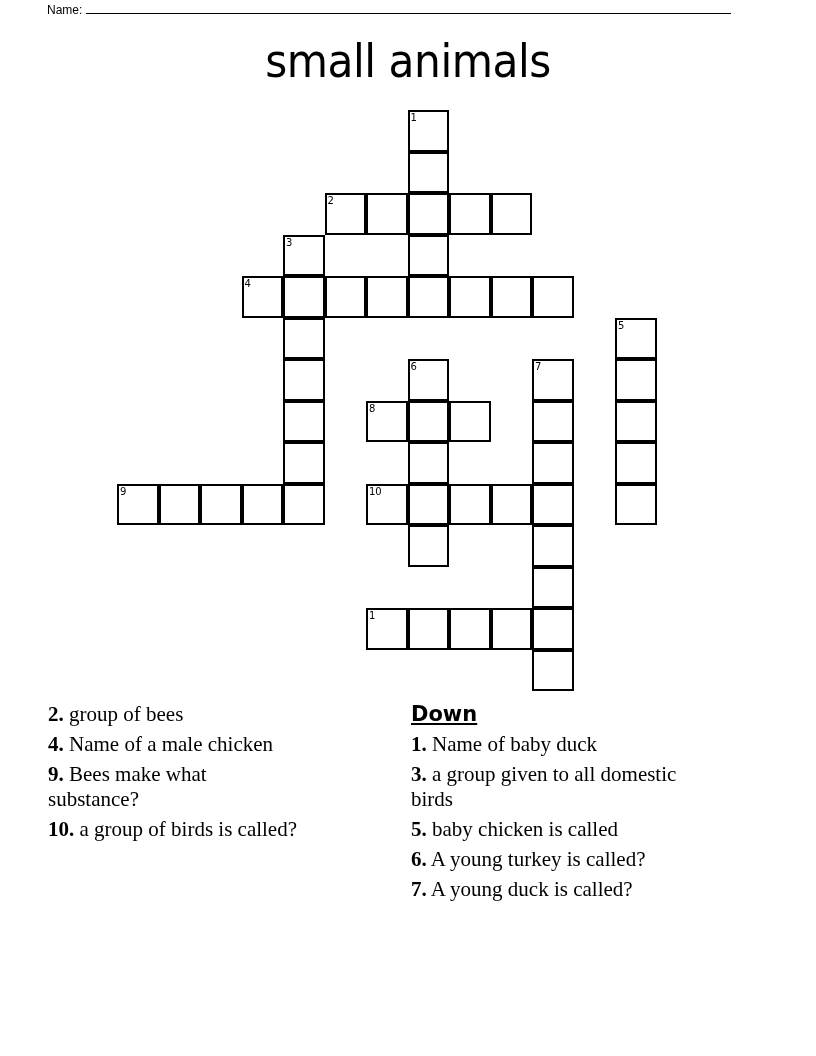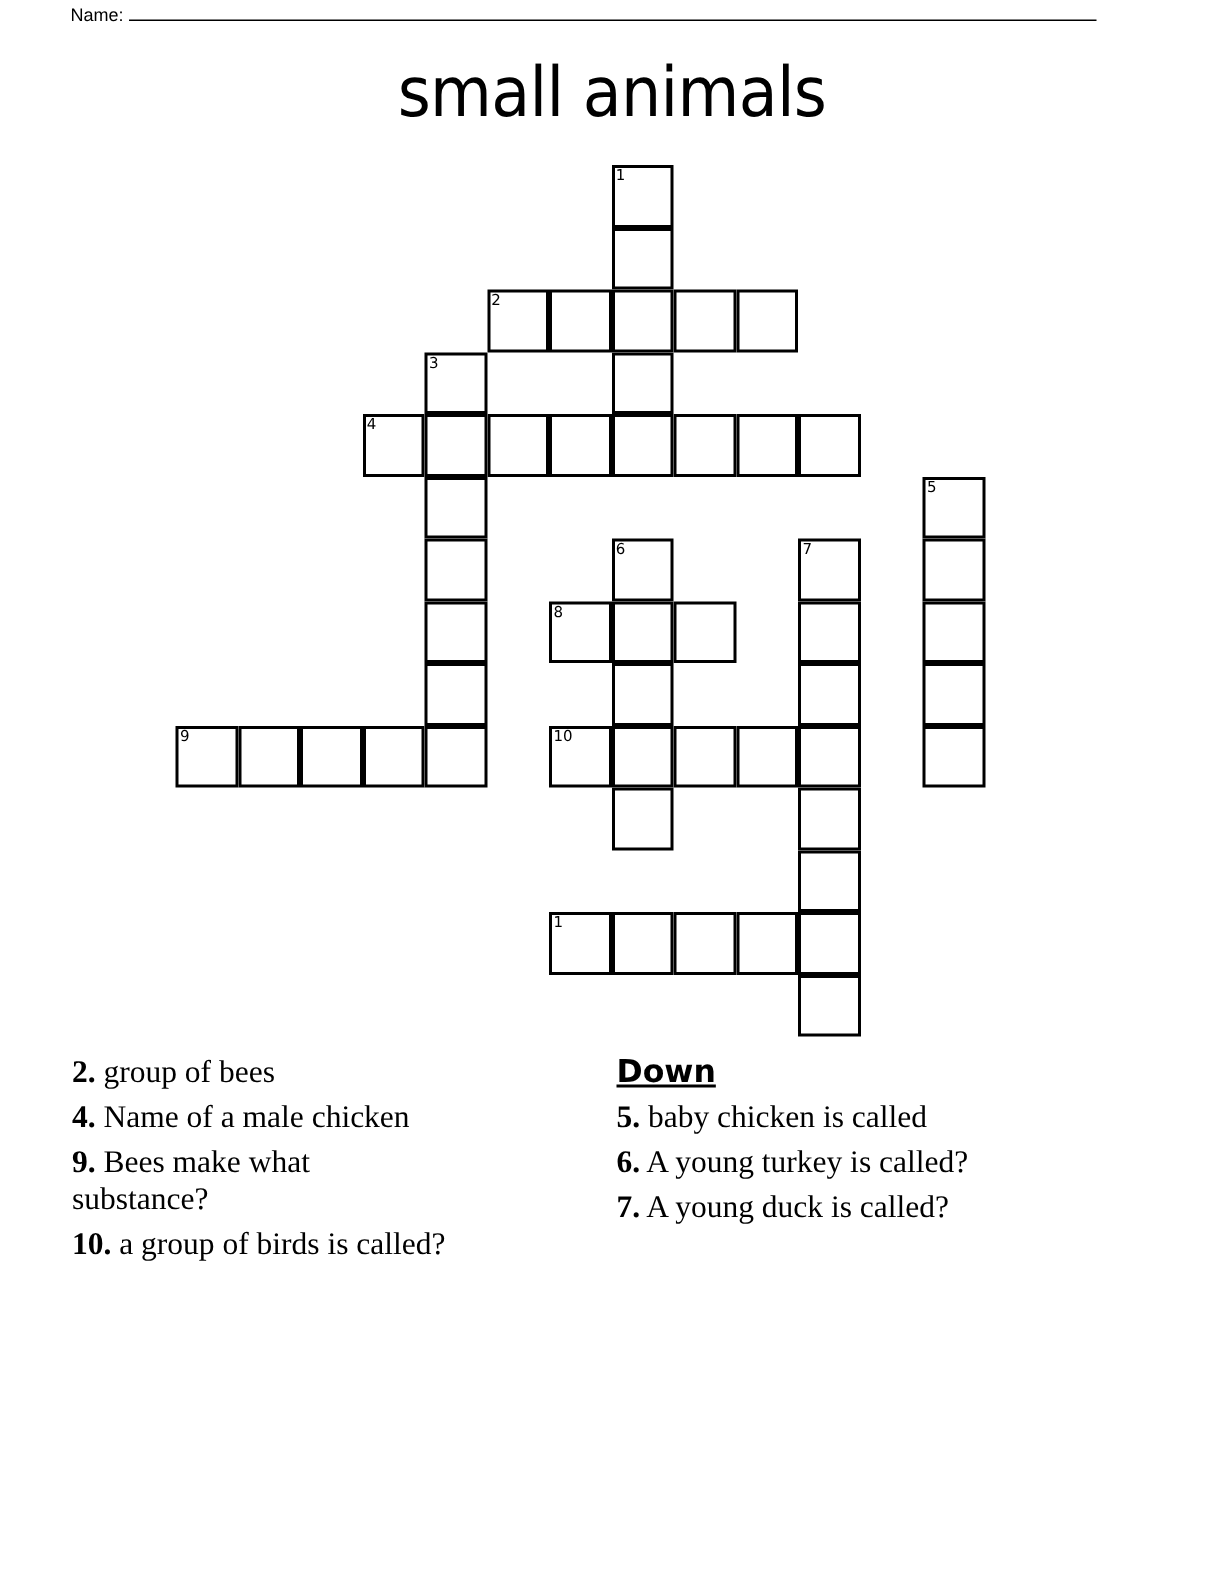--- a/index.html
+++ b/index.html
@@ -107,16 +107,18 @@
 
 <div class="clues across">
   <div class="clue"><span class="cnum">2.</span> <span>group of bees</span></div>
   <div class="clue"><span class="cnum">4.</span> <span>Name of a male chicken</span></div>
   <div class="clue" style="width:230px"><span class="cnum">9.</span> <span>Bees make what substance?</span></div>
   <div class="clue"><span class="cnum">10.</span> <span>a group of birds is called?</span></div>
 </div>
 
 <div class="clues down">
   <div class="heading">Down</div>
+  <div class="clue"><span class="cnum">1.</span> <span>Name of baby duck</span></div>
+  <div class="clue" style="width:270px"><span class="cnum">3.</span> <span>a group given to all domestic birds</span></div>
   <div class="clue"><span class="cnum">5.</span> <span>baby chicken is called</span></div>
   <div class="clue"><span class="cnum">6.</span> <span>A young turkey is called?</span></div>
   <div class="clue"><span class="cnum">7.</span> <span>A young duck is called?</span></div>
 </div>
 
 </body></html>

